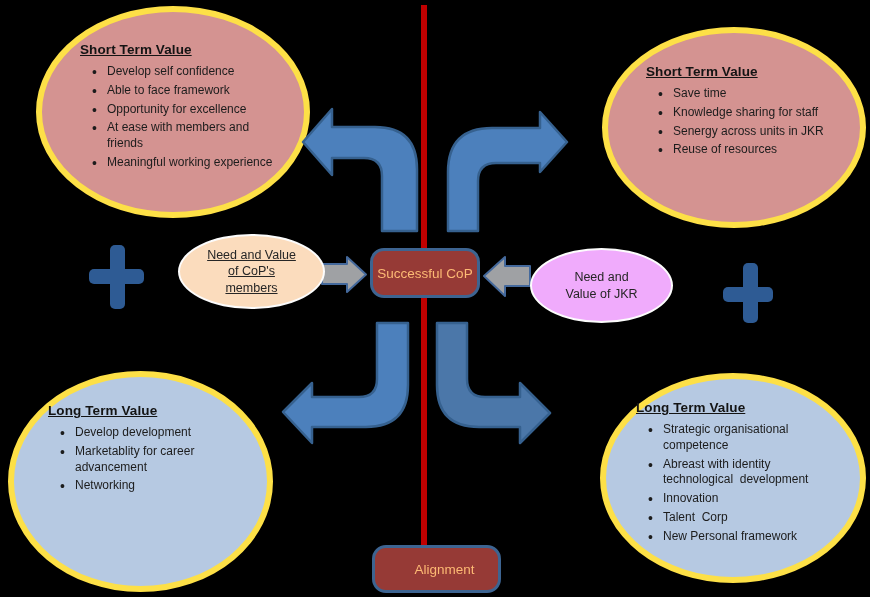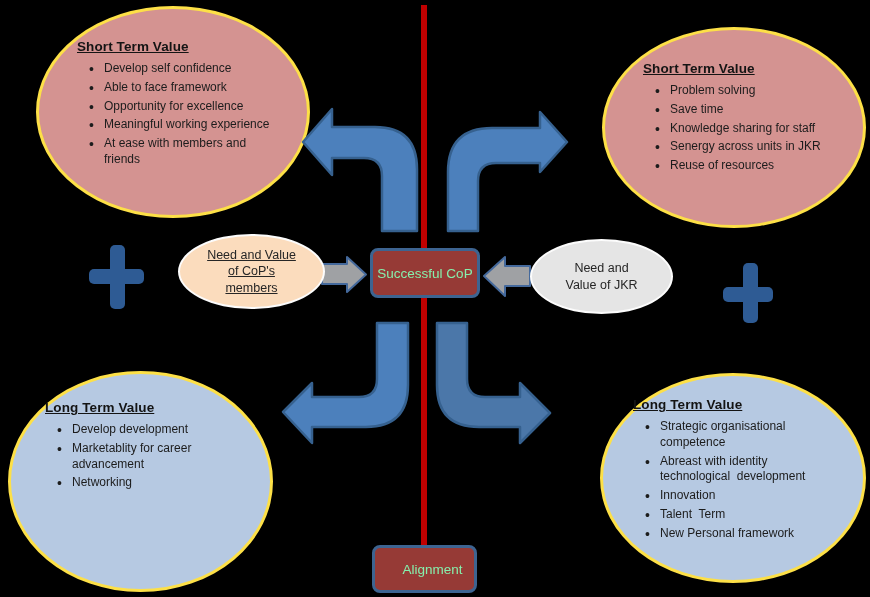--- a/index.html
+++ b/index.html
@@ -8,21 +8,21 @@
     background:#000;
     font-family:"Liberation Sans", sans-serif;
   }
   
   #shape-layer{position:absolute;left:0;top:0;z-index:2;}
   .arrow-stroke{stroke:#36618F;stroke-width:2.5;stroke-linejoin:round;}
   .gray-stroke{stroke:#44699C;stroke-width:2;stroke-linejoin:round;}
   
   .big-ellipse{
     position:absolute;border-radius:50%;z-index:1;
-    border:3px solid #fde047;box-sizing:border-box;
+    border:6px solid #fde047;box-sizing:border-box;
   }
   .ellipse-content{position:absolute;inset:0;color:#1C1C1C;}
   .ellipse-title{
     font-size:13.5px;font-weight:bold;text-decoration:underline;
     color:#141414;letter-spacing:.1px;
   }
   .bullet-list{
     margin:7px 0 0 10px;padding:0 0 0 2px;list-style:none;width:182px;
   }
   .bullet-list li{
@@ -36,23 +36,23 @@
   .input-ellipse{
     position:absolute;border-radius:50%;z-index:3;
     border:2.5px solid #FCFCFC;box-sizing:border-box;
     display:flex;align-items:center;justify-content:center;
     color:#262626;font-size:12.5px;line-height:1.3;text-align:center;
   }
   .input-ellipse .lbl{display:block;}
   
   .red-box{
     position:absolute;z-index:4;box-sizing:border-box;
-    border:3px solid #3D6491;border-radius:8px;
+    border:3px solid #3D6491;border-radius:14px;
     display:flex;align-items:center;justify-content:center;
-    color:#86efac;font-size:13.5px;
+    color:#fdba74;font-size:13.5px;
   }
 </style>
 </head>
 <body>
 
 <div id="stage">
 
   <svg id="shape-layer" width="870" height="597" viewBox="0 0 870 597">
 
     <rect x="421" y="5" width="6" height="543" fill="#C00000"></rect>
@@ -80,31 +80,30 @@
     </g>
   </svg>
 
   <div class="big-ellipse" style="left:36px;top:6px;width:274px;height:212px;background:#D49391;">
     <div class="ellipse-content" style="padding:30px 24px 0 38px;">
       <div class="ellipse-title">Short Term Value</div>
       <ul class="bullet-list">
           <li>Develop self confidence</li>
           <li>Able to face framework</li>
           <li>Opportunity for excellence</li>
+          <li>At ease with members and friends</li>
           <li>Meaningful working experience</li>
-          <li>At ease with members and friends</li>
         </ul>
     </div>
   </div>
 
   <div class="big-ellipse" style="left:602px;top:27px;width:264px;height:201px;background:#D49391;">
     <div class="ellipse-content" style="padding:31px 18px 0 38px;">
       <div class="ellipse-title">Short Term Value</div>
       <ul class="bullet-list">
-          <li>Problem solving</li>
           <li>Save time</li>
           <li>Knowledge sharing for staff</li>
           <li>Senergy across units in JKR</li>
           <li>Reuse of resources</li>
         </ul>
     </div>
   </div>
 
   <div class="big-ellipse" style="left:8px;top:371px;width:265px;height:221px;background:#B6C9E2;">
     <div class="ellipse-content" style="padding:26px 18px 0 34px;">
@@ -117,35 +116,35 @@
     </div>
   </div>
 
   <div class="big-ellipse" style="left:600px;top:373px;width:266px;height:210px;background:#B6C9E2;">
     <div class="ellipse-content" style="padding:21px 16px 0 30px;">
       <div class="ellipse-title">Long Term Value</div>
       <ul class="bullet-list">
           <li>Strategic organisational competence</li>
           <li>Abreast with identity technological  development</li>
           <li>Innovation</li>
-          <li>Talent  Term</li>
+          <li>Talent  Corp</li>
           <li>New Personal framework</li>
         </ul>
     </div>
   </div>
 
   <div class="input-ellipse" style="left:178px;top:234px;width:147px;height:75px;background:#FBDCBD;text-decoration:underline;">
     <span class="lbl" style="width:100px;">Need and Value of CoP's members</span>
   </div>
 
-  <div class="input-ellipse" style="left:530px;top:239px;width:143px;height:75px;background:#e5e5e5;">
+  <div class="input-ellipse" style="left:530px;top:248px;width:143px;height:75px;background:#f0abfc;">
     <span class="lbl" style="width:84px;">Need and Value of JKR</span>
   </div>
 
   <div class="red-box" style="left:370px;top:248px;width:110px;height:50px;background:#963A36;">
     <span>Successful CoP</span>
   </div>
 
-  <div class="red-box" style="left:372px;top:545px;width:105px;height:48px;background:#963A36;padding-left:16px;">
+  <div class="red-box" style="left:372px;top:545px;width:129px;height:48px;background:#963A36;padding-left:16px;">
     <span>Alignment</span>
   </div>
 
 </div>
 
 </body></html>

